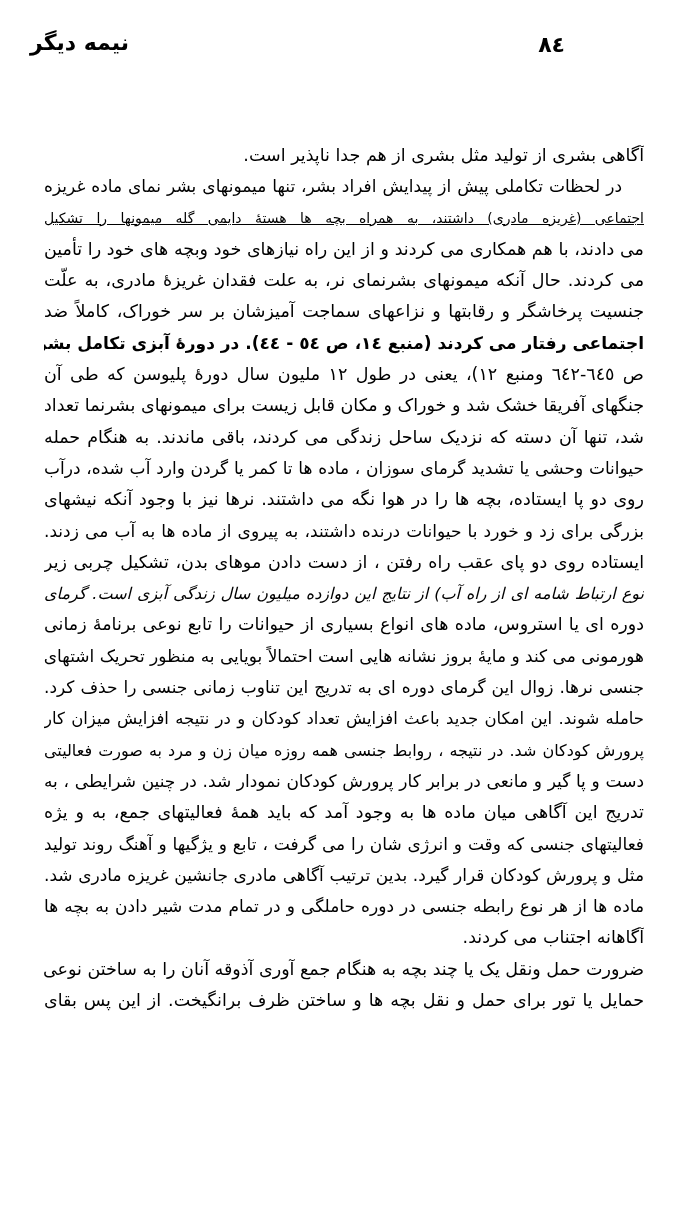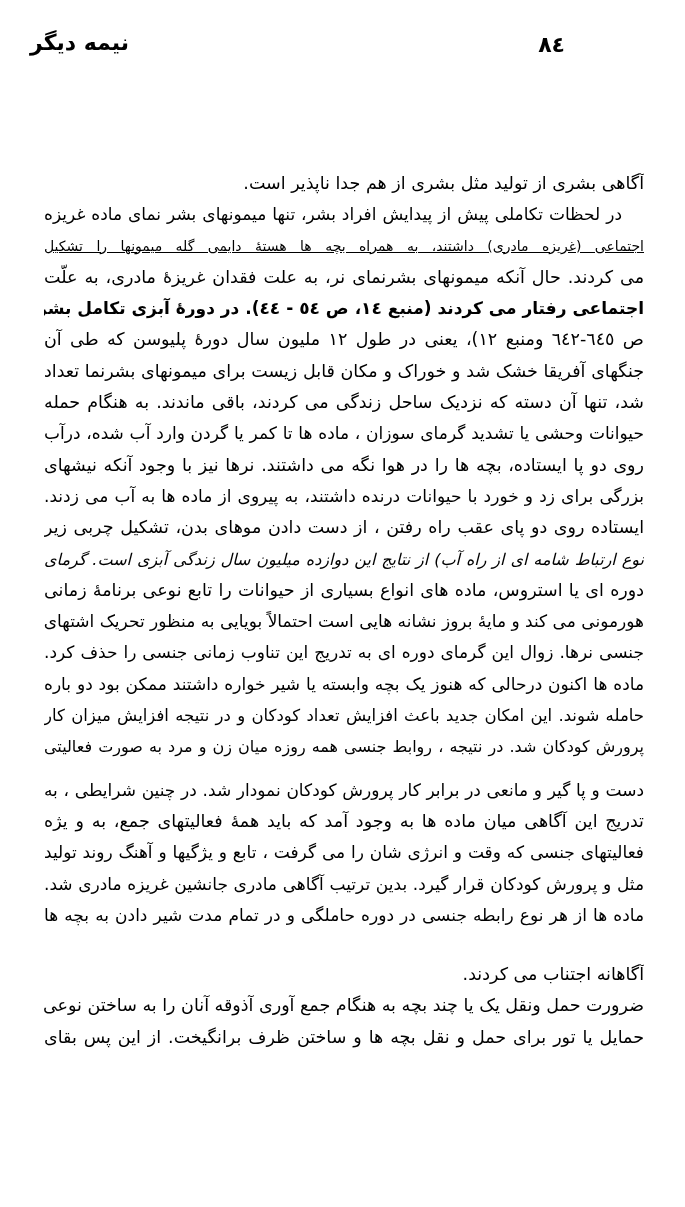--- a/index.html
+++ b/index.html
@@ -61,56 +61,56 @@
       height: 31.3px;
       line-height: 31.3px;
       font-size: 17.5px;
       white-space: nowrap;
       overflow: hidden;
       text-align: justify;
       text-align-last: justify;
     }
     .line.last {
       text-align-last: right;
-      margin-top: 28px;
     }
     .line.indent {
       padding-right: 22px;
     }
   </style>
 </head>
 <body>
 
 <div class="page">
   <div class="running-header">
     <span class="header-title">نیمه دیگر</span>
     <span class="page-number">٨٤</span>
   </div>
 
   <div class="body-text" id="body-text">
       <span class="line last">آگاهی بشری از تولید مثل بشری از هم جدا ناپذیر است.</span>
       <span class="line indent" style="font-size: 17px;">در لحظات تکاملی پیش از پیدایش افراد بشر، تنها میمونهای بشر نمای ماده غریزه</span>
       <span class="line" style="font-size: 14px; text-decoration: underline;">اجتماعی (غریزه مادری) داشتند، به همراه بچه ها هستهٔ دایمی گله میمونها را تشکیل</span>
+      <span class="line">می دادند، با هم همکاری می کردند و از این راه نیازهای خود وبچه های خود را تأمین</span>
       <span class="line">می کردند. حال آنکه میمونهای بشرنمای نر، به علت فقدان غریزهٔ مادری، به علّت</span>
+      <span class="line">جنسیت پرخاشگر و رقابتها و نزاعهای سماجت آمیزشان بر سر خوراک، کاملاً ضد</span>
       <span class="line" style="font-size: 17px; font-weight: bold;">اجتماعی رفتار می کردند (منبع ١٤، ص ٥٤ - ٤٤). در دورهٔ آبزی تکامل بشری (منبع ٥،</span>
       <span class="line">ص ٦٤٥-٦٤٢ ومنبع ١٢)، یعنی در طول ١٢ ملیون سال دورهٔ پلیوسن که طی آن</span>
       <span class="line">جنگهای آفریقا خشک شد و خوراک و مکان قابل زیست برای میمونهای بشرنما تعداد</span>
       <span class="line">شد، تنها آن دسته که نزدیک ساحل زندگی می کردند، باقی ماندند. به هنگام حمله</span>
       <span class="line" style="font-size: 17px;">حیوانات وحشی یا تشدید گرمای سوزان ، ماده ها تا کمر یا گردن وارد آب شده، درآب</span>
       <span class="line">روی دو پا ایستاده، بچه ها را در هوا نگه می داشتند. نرها نیز با وجود آنکه نیشهای</span>
       <span class="line" style="font-size: 17px;">بزرگی برای زد و خورد با حیوانات درنده داشتند، به پیروی از ماده ها به آب می زدند.</span>
       <span class="line">ایستاده روی دو پای عقب راه رفتن ، از دست دادن موهای بدن، تشکیل چربی زیر</span>
       <span class="line" style="font-size: 16px; font-style: italic;">نوع ارتباط شامه ای از راه آب) از نتایج این دوازده میلیون سال زندگی آبزی است. گرمای</span>
       <span class="line">دوره ای یا استروس، ماده های انواع بسیاری از حیوانات را تابع نوعی برنامهٔ زمانی</span>
       <span class="line" style="font-size: 17px;">هورمونی می کند و مایهٔ بروز نشانه هایی است احتمالاً بویایی به منظور تحریک اشتهای</span>
       <span class="line" style="font-size: 17px;">جنسی نرها. زوال این گرمای دوره ای به تدریج این تناوب زمانی جنسی را حذف کرد.</span>
-      <span class="line" style="font-size: 17px;">ماده ها اکنون درحالی که هنوز یک بچه وابسته یا شیر خواره داشتند ممکن بود دو باره</span>
       <span class="line" style="font-size: 16.5px;">حامله شوند. این امکان جدید باعث افزایش تعداد کودکان و در نتیجه افزایش میزان کار</span>
       <span class="line" style="font-size: 16px;">پرورش کودکان شد. در نتیجه ، روابط جنسی همه روزه میان زن و مرد به صورت فعالیتی</span>
-      <span class="line" style="font-size: 17px; margin-top: 12px;">دست و پا گیر و مانعی در برابر کار پرورش کودکان نمودار شد. در چنین شرایطی ، به</span>
+      <span class="line" style="font-size: 17px;">دست و پا گیر و مانعی در برابر کار پرورش کودکان نمودار شد. در چنین شرایطی ، به</span>
       <span class="line">تدریج این آگاهی میان ماده ها به وجود آمد که باید همهٔ فعالیتهای جمع، به و یژه</span>
       <span class="line" style="font-size: 17px;">فعالیتهای جنسی که وقت و انرژی شان را می گرفت ، تابع و یژگیها و آهنگ روند تولید</span>
       <span class="line" style="font-size: 17px;">مثل و پرورش کودکان قرار گیرد. بدین ترتیب آگاهی مادری جانشین غریزه مادری شد.</span>
       <span class="line" style="font-size: 17px;">ماده ها از هر نوع رابطه جنسی در دوره حاملگی و در تمام مدت شیر دادن به بچه ها</span>
       <span class="line last">آگاهانه اجتناب می کردند.</span>
       <span class="line">ضرورت حمل ونقل یک یا چند بچه به هنگام جمع آوری آذوقه آنان را به ساختن نوعی</span>
       <span class="line">حمایل یا تور برای حمل و نقل بچه ها و ساختن ظرف برانگیخت. از این پس بقای</span>
     </div>
 </div>
 

